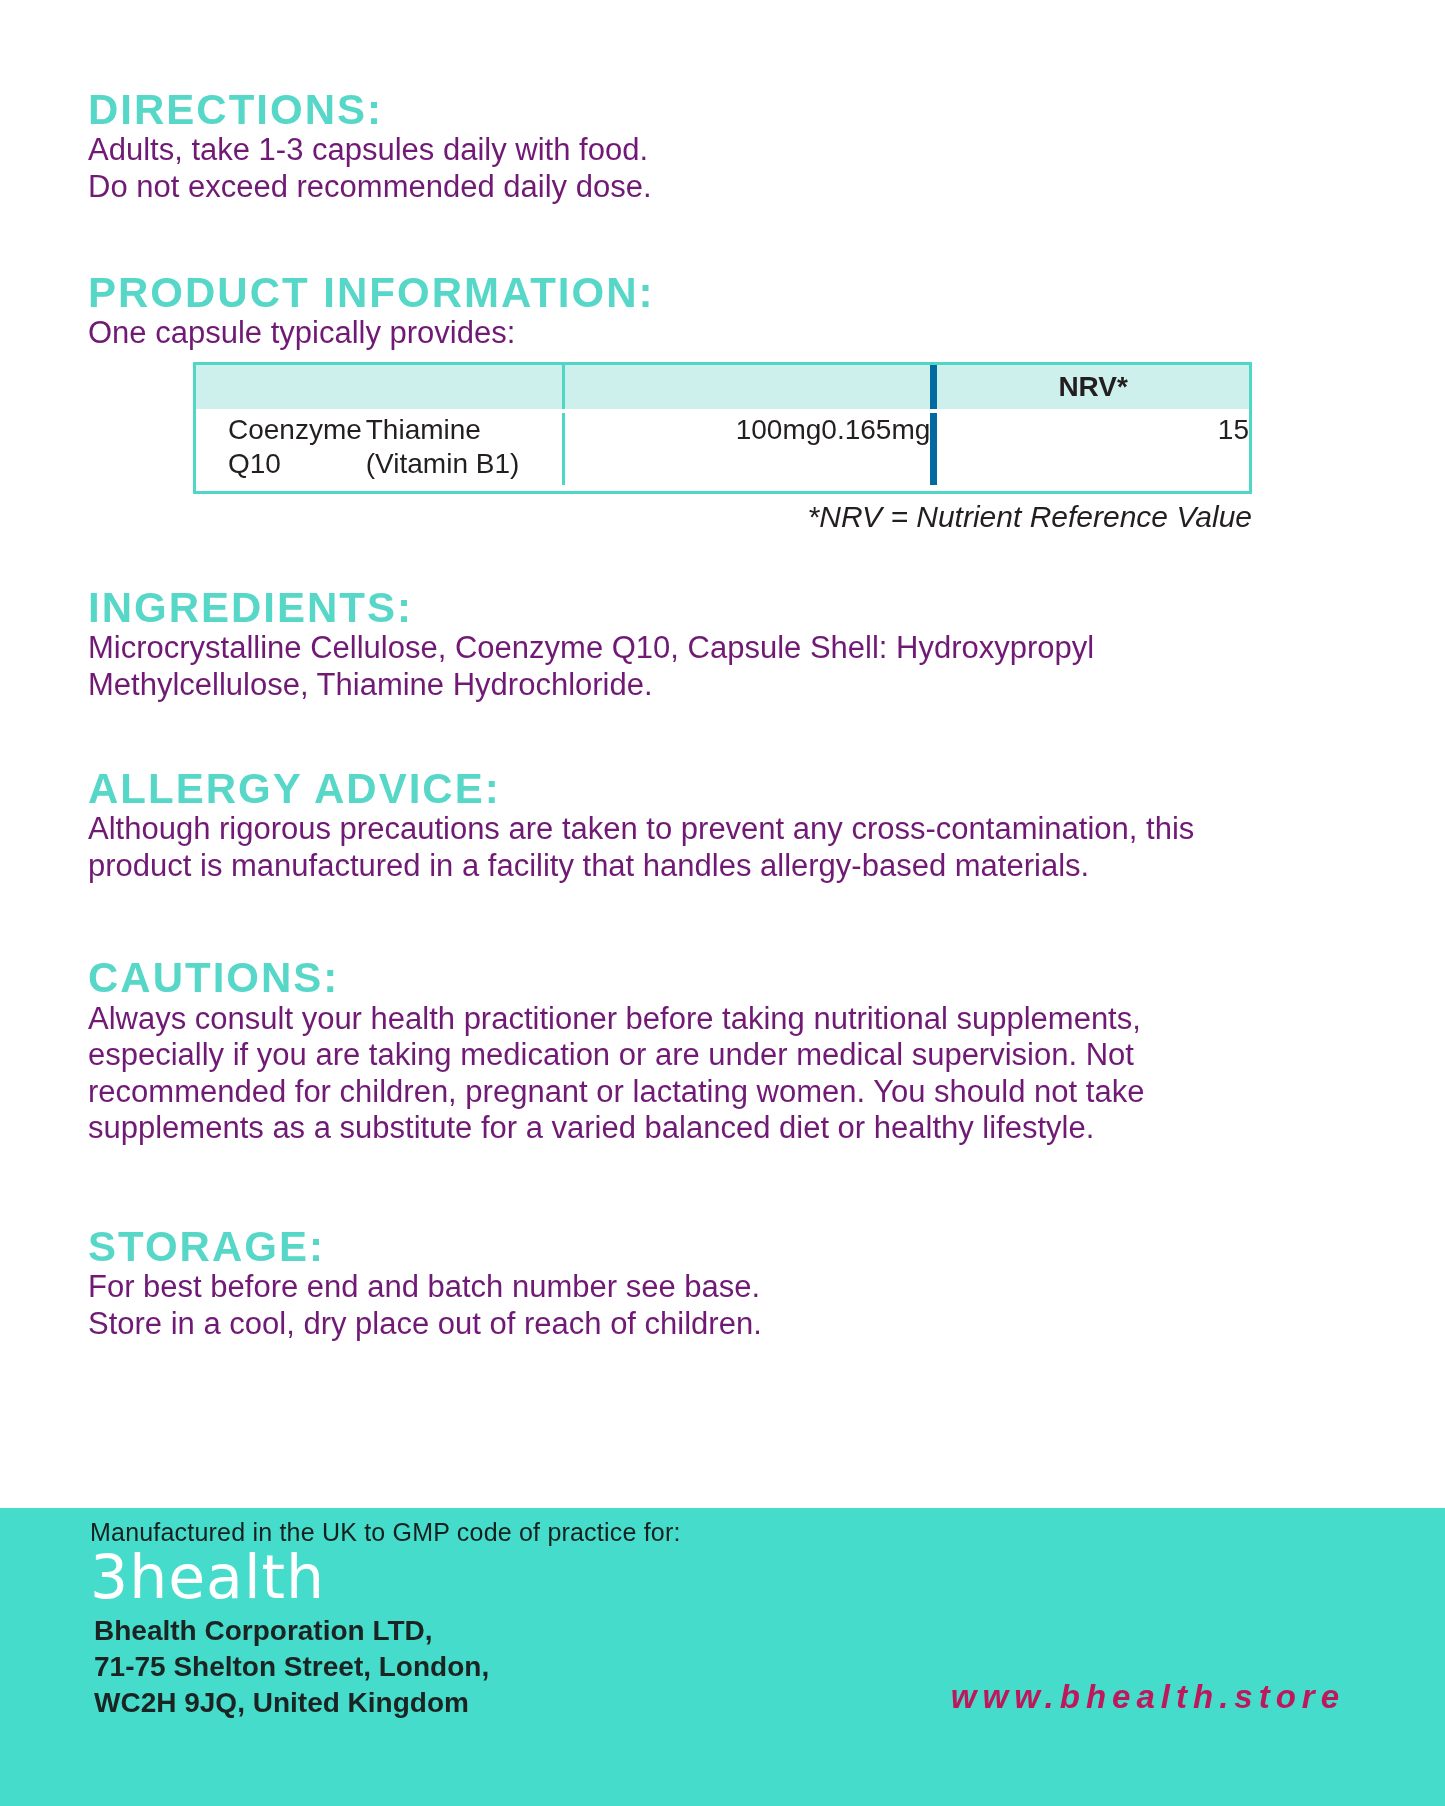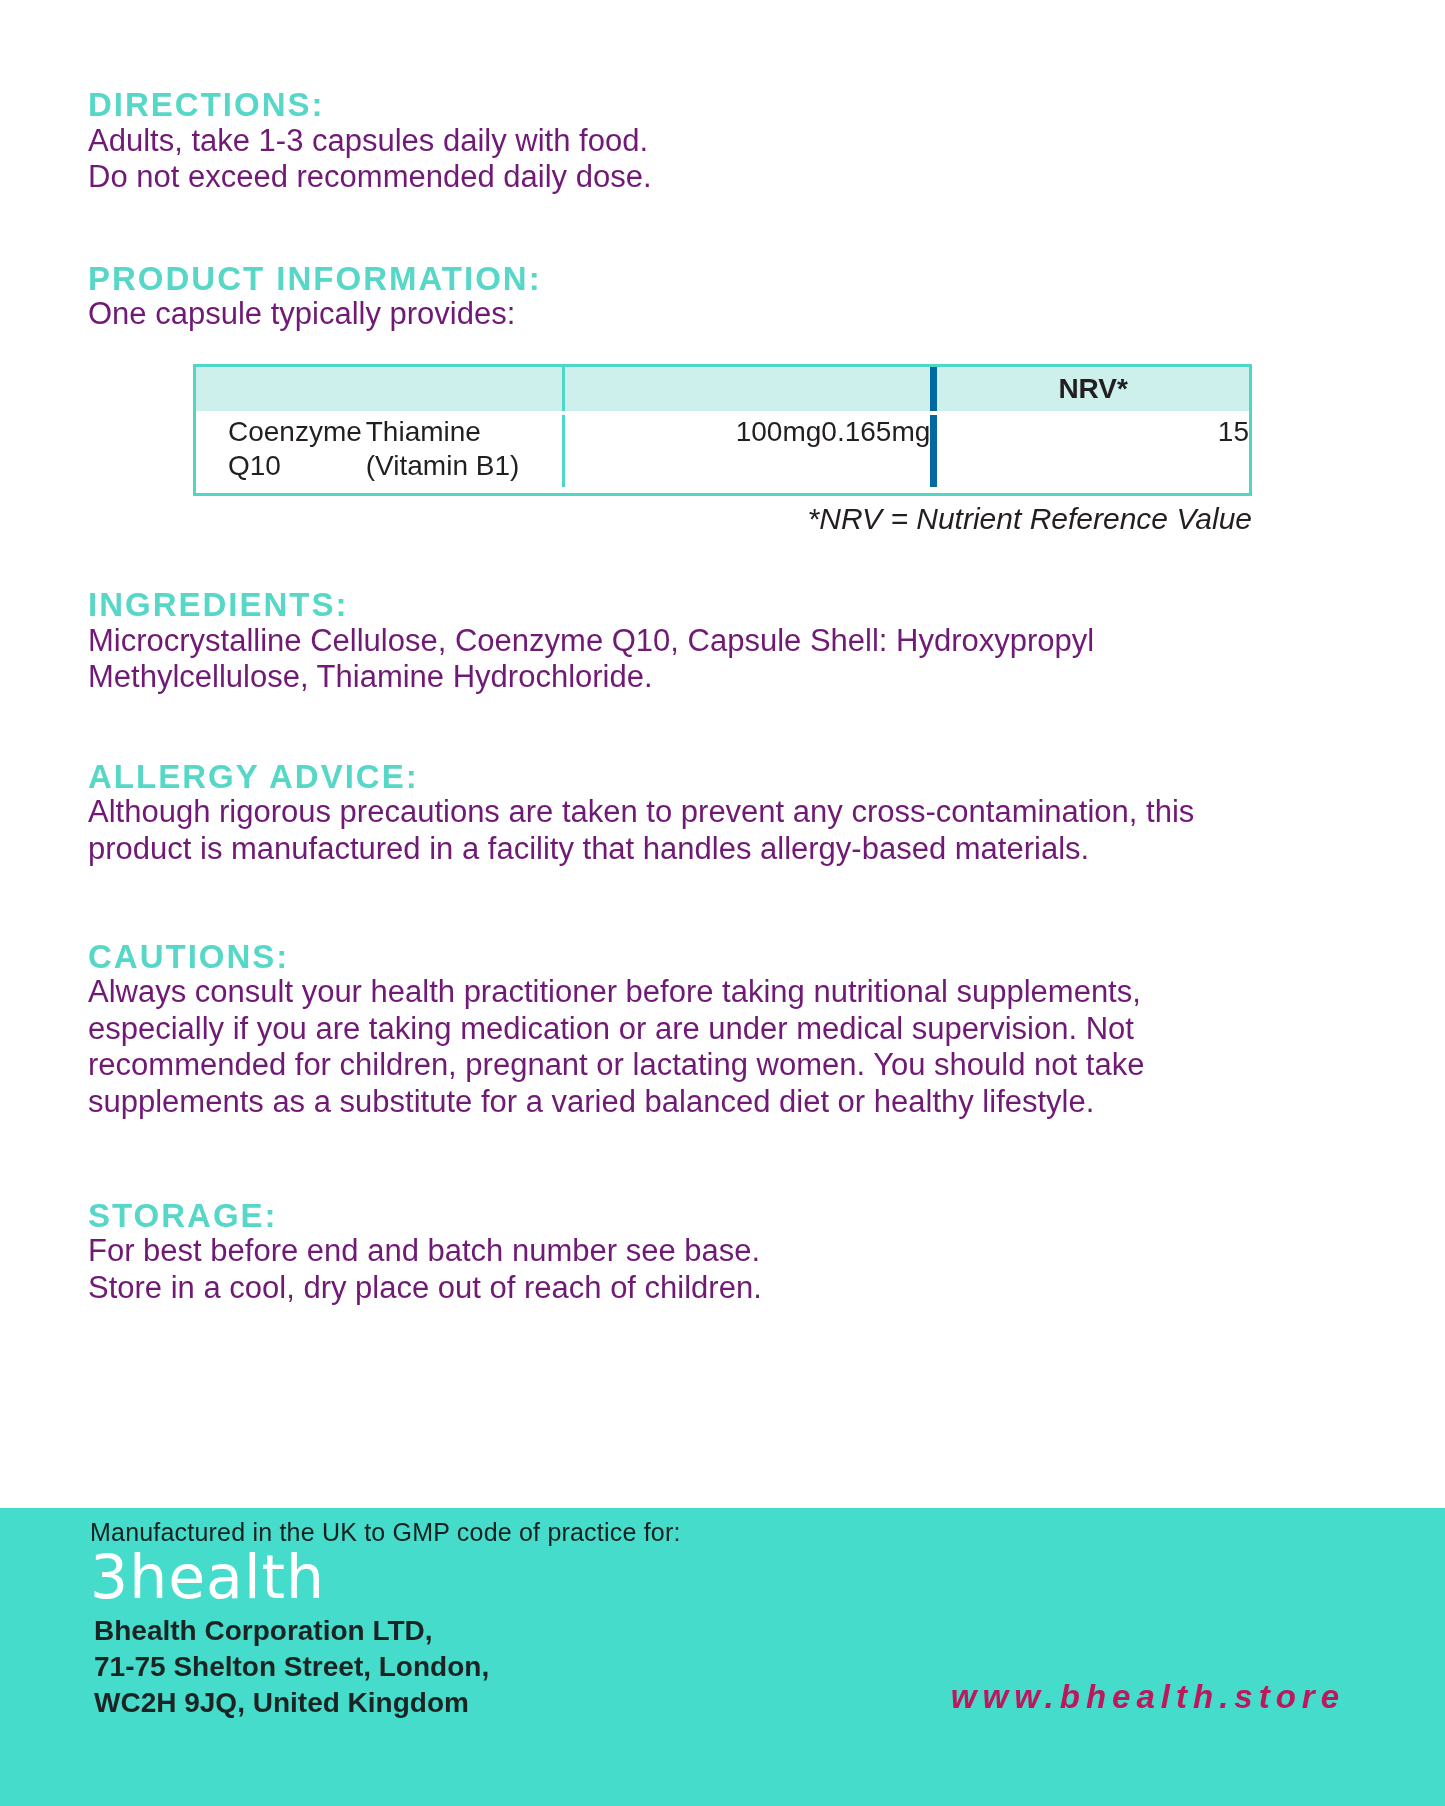--- a/index.html
+++ b/index.html
@@ -9,21 +9,21 @@
     font-family:"Liberation Sans", sans-serif;
     color:#231f20;
     position:relative;
     overflow:hidden;
   }
   .page { position:absolute; inset:0; }
   .content { padding:72px 90px 0 88px; }
 
   .section-heading {
     color:#56d7c7;
-    font-size:33px;
+    font-size:42px;
     font-weight:700;
     letter-spacing:2px;
     line-height:1.05;
     margin:0;
   }
   .body-text {
     font-size:31px;
     font-weight:400;
     line-height:1.18;
     color:#701a75;
@@ -32,21 +32,21 @@
 
   .sec { margin:0; }
   .sec-directions   { margin-top:16px; }
   .sec-product     { margin-top:66px; }
   .sec-ingredients { margin-top:52px; }
   .sec-allergy     { margin-top:64px; }
   .sec-cautions    { margin-top:72px; }
   .sec-storage     { margin-top:78px; }
 
   
-  .ptable-wrap { margin-left:105px; width:1059px; margin-top:31px; }
+  .ptable-wrap { margin-left:105px; width:1059px; margin-top:10px; }
   .ptable {
     border:3px solid #4fd6c6;
     display:flex; flex-direction:column;
     font-size:28px;
   }
   .ptable .row { display:flex; }
   .ptable .cell { box-sizing:border-box; }
   .ptable .c1 { width:35%; padding-left:32px; border-right:3px solid #4fd6c6; }
   .ptable .c2 { width:35.4%; text-align:center; border-right:7px solid #0369a1; }
   .ptable .c3 { width:29.6%; text-align:center; }

